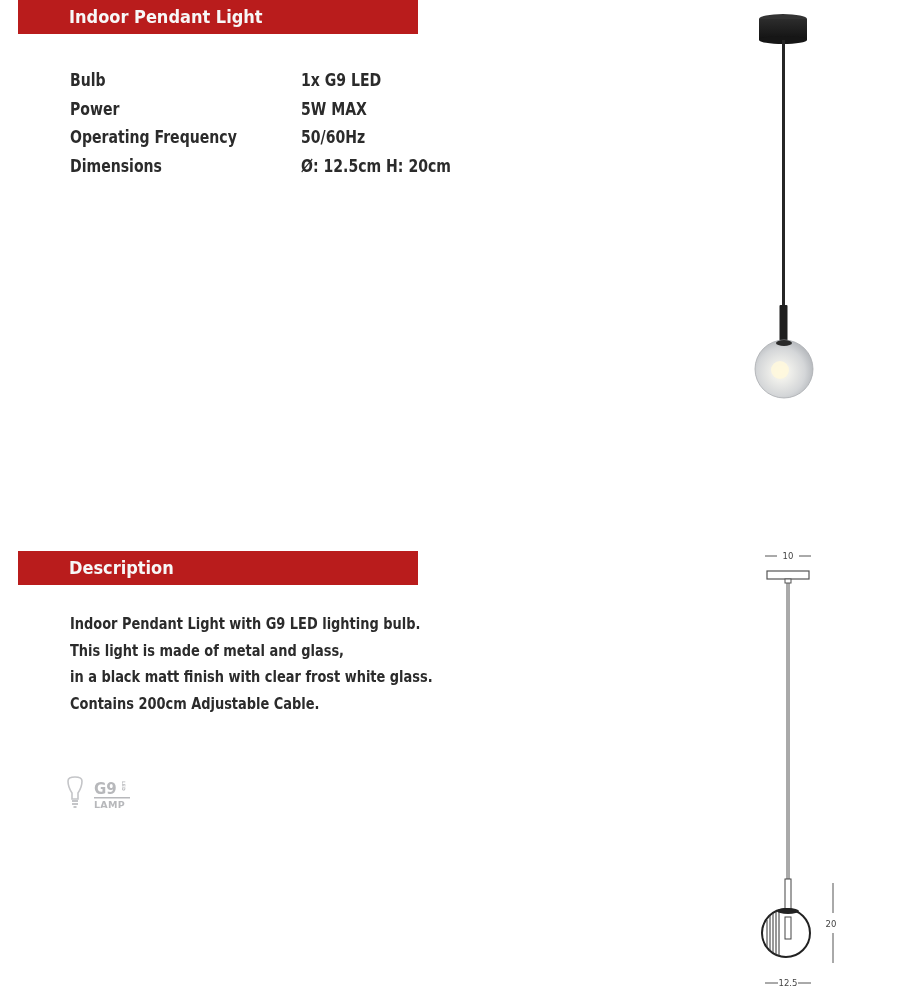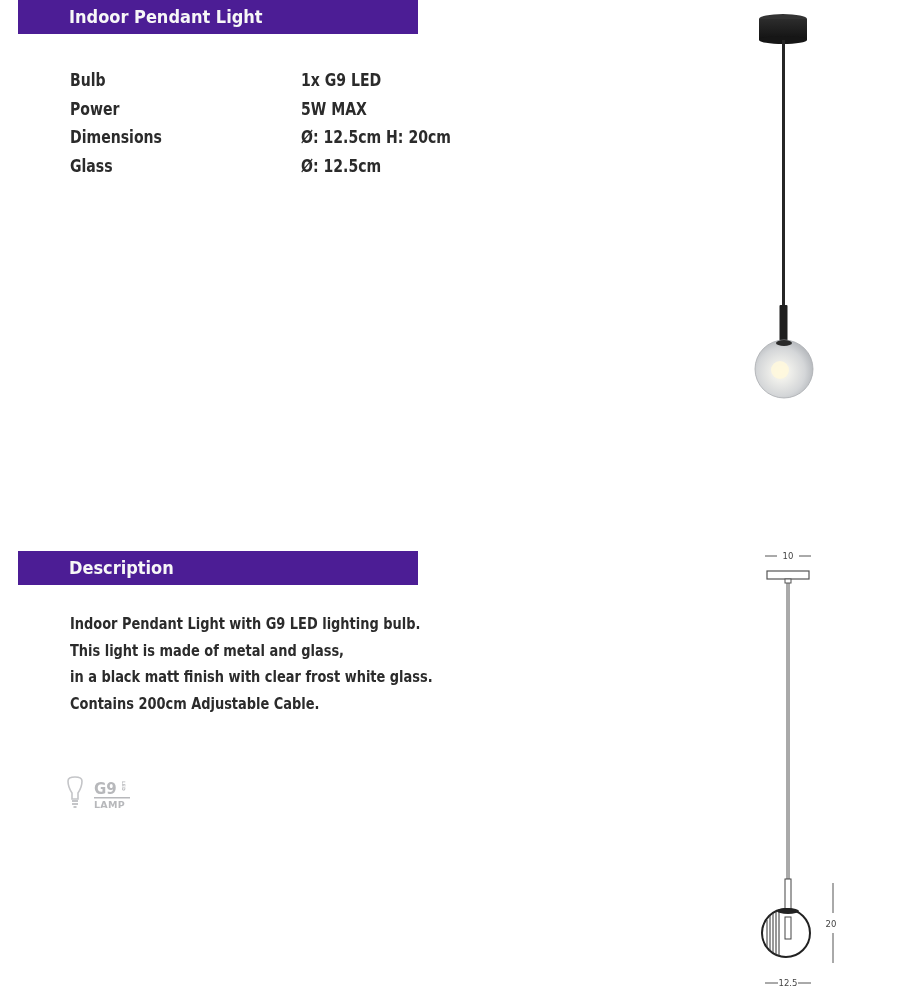--- a/index.html
+++ b/index.html
@@ -13,21 +13,21 @@
       position: relative;
       overflow: hidden;
       font-family: "DejaVu Sans Condensed", "DejaVu Sans", "Liberation Sans", sans-serif;
       color: #2a2a2a;
     }
     .section-bar {
       position: absolute;
       left: 18px;
       width: 400px;
       height: 34px;
-      background: #4c1d95;
+      background: #b91c1c;
       color: #f7f7f7;
       font-size: 18px;
       font-weight: bold;
       line-height: 34px;
       box-sizing: border-box;
       padding-left: 51px;
       letter-spacing: 0px;
       font-stretch: condensed;
     }
     #spec-bar { top: 0; }
@@ -106,26 +106,26 @@
   <tbody>
     <tr class="spec-row">
       <td class="spec-label">Bulb</td>
       <td class="spec-value">1x G9 LED</td>
     </tr>
     <tr class="spec-row">
       <td class="spec-label">Power</td>
       <td class="spec-value">5W MAX</td>
     </tr>
     <tr class="spec-row">
+      <td class="spec-label">Operating Frequency</td>
+      <td class="spec-value">50/60Hz</td>
+    </tr>
+    <tr class="spec-row">
       <td class="spec-label">Dimensions</td>
       <td class="spec-value">Ø: 12.5cm  H: 20cm</td>
-    </tr>
-    <tr class="spec-row">
-      <td class="spec-label">Glass</td>
-      <td class="spec-value">Ø: 12.5cm</td>
     </tr>
   </tbody>
 </table>
 
 <div class="photo">
   <svg width="100" height="420" viewBox="0 0 100 420">
     <defs>
       <radialGradient id="globeGrad" cx="45%" cy="55%" r="55%">
         <stop offset="0%" stop-color="#fffbe8"></stop>
         <stop offset="30%" stop-color="#eeeeea"></stop>

